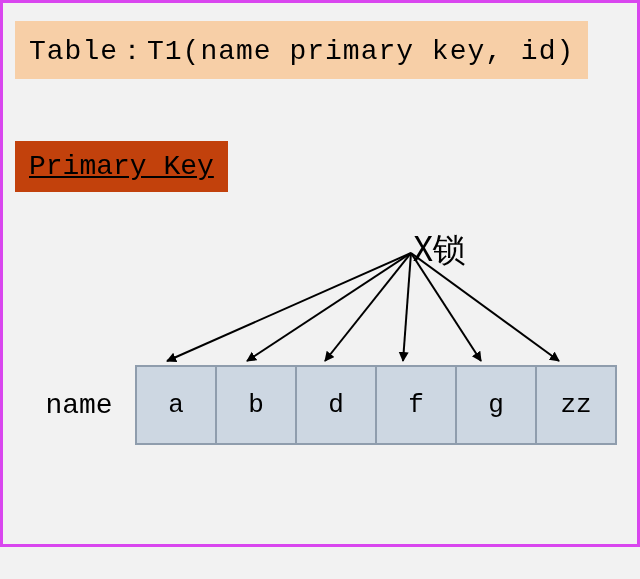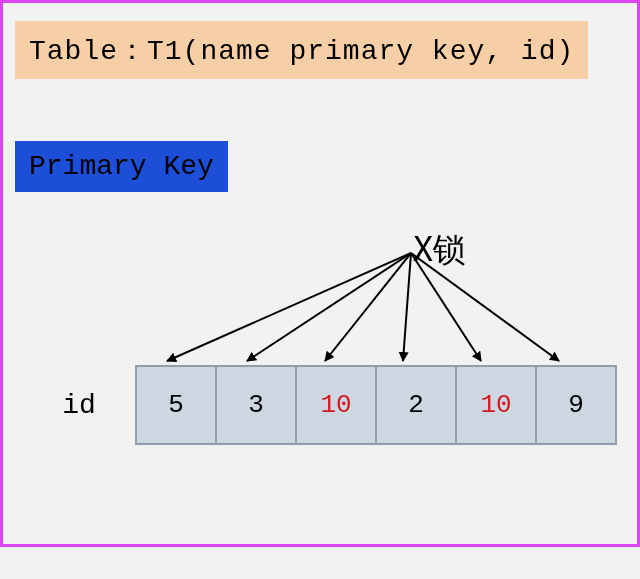--- a/index.html
+++ b/index.html
@@ -25,24 +25,25 @@
     background: #f7cfa7;
     padding: 10px 14px;
     font-size: 28px;
     letter-spacing: 1px;
     font-family: "Courier New", "SimSun", monospace;
   }
   .label-pk {
     position: absolute;
     left: 12px;
     top: 138px;
-    background: #1d4ed8;
+    background: #c2410c;
     padding: 10px 14px;
     font-size: 28px;
     font-family: "Courier New", "SimSun", monospace;
+    text-decoration: underline;
   }
   .lock-label {
     position: absolute;
     left: 410px;
     top: 225px;
     font-size: 33px;
   }
   .table-wrap {
     position: absolute;
     left: 20px;
@@ -103,26 +104,26 @@
     <line x1="408" y1="250" x2="244" y2="358" stroke="#000" stroke-width="2" marker-end="url(#ah)"></line>
     <line x1="408" y1="250" x2="322" y2="358" stroke="#000" stroke-width="2" marker-end="url(#ah)"></line>
     <line x1="408" y1="250" x2="400" y2="358" stroke="#000" stroke-width="2" marker-end="url(#ah)"></line>
     <line x1="408" y1="250" x2="478" y2="358" stroke="#000" stroke-width="2" marker-end="url(#ah)"></line>
     <line x1="408" y1="250" x2="556" y2="358" stroke="#000" stroke-width="2" marker-end="url(#ah)"></line>
   </svg>
 
   <div class="table-wrap">
     <table class="index-table">
       <tbody>
-      <tr>
-        <td class="rowhdr">id</td>
-        <td>5</td>
-        <td>3</td>
-        <td class="red">10</td>
-        <td>2</td>
-        <td class="red">10</td>
-        <td>9</td>
+          <tr>
+        <td class="rowhdr">name</td>
+        <td>a</td>
+        <td>b</td>
+        <td>d</td>
+        <td>f</td>
+        <td>g</td>
+        <td>zz</td>
       </tr>
     </tbody>
       </table>
   </div>
 
 </div>
 
 </body></html>

